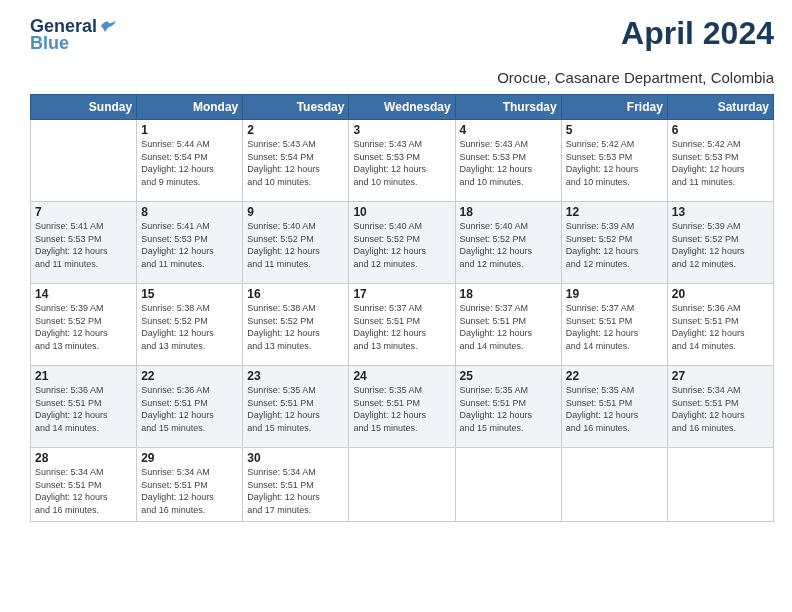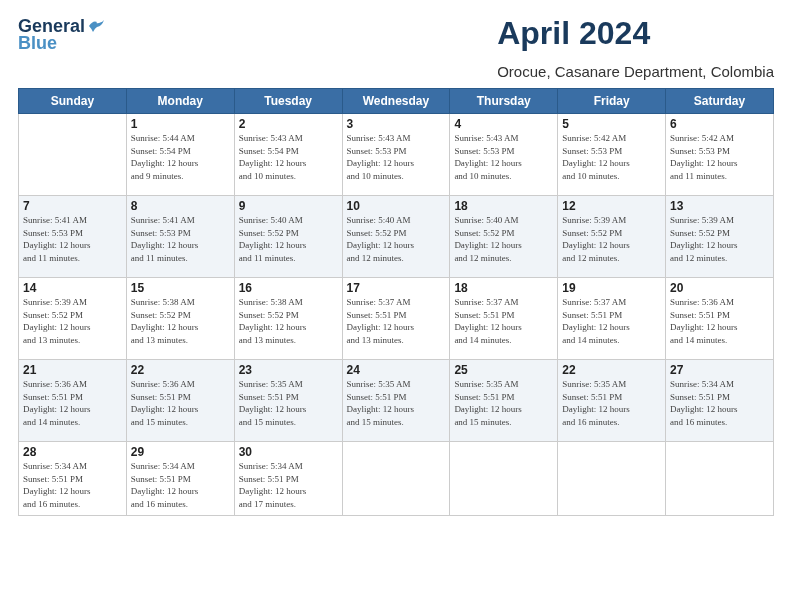--- a/index.html
+++ b/index.html
@@ -6,67 +6,67 @@
     body {
       width: 792px;
       height: 612px;
       font-family: Arial, sans-serif;
       background: #fff;
       overflow: hidden;
     }
     .page {
       width: 792px;
       height: 452px;
-      padding: 16px 18px 12px 18px;
+      padding: 16px 18px 12px 30px;
       display: flex;
       flex-direction: column;
     }
     .header {
       display: flex;
       justify-content: space-between;
       align-items: flex-start;
       margin-bottom: 8px;
     }
     .logo {
       display: flex;
       flex-direction: column;
       align-items: flex-start;
     }
     .logo-row {
       display: flex;
       align-items: center;
     }
     .title-block {
-      text-align: left;
+      text-align: right;
     }
     .month-year {
       font-size: 32px;
       font-weight: bold;
       color: #1a3a5c;
       line-height: 1.1;
     }
     .location {
       font-size: 15px;
       color: #333;
-      margin-top: 12px;
+      margin-top: 18px;
     }
     .calendar {
       flex: 1;
       border: 1px solid #ccc;
       border-collapse: collapse;
       width: 100%;
       table-layout: fixed;
     }
     .calendar th {
       background: #3a6ea5;
       color: #fff;
       font-size: 12px;
       font-weight: bold;
       padding: 5px 4px;
-      text-align: center;
+      text-align: right;
       border: 1px solid #2a5a8a;
     }
     .calendar td {
       vertical-align: top;
       border: 1px solid #ccc;
       padding: 3px 4px;
       font-size: 9.5px;
       color: #333;
       background: #fff;
       height: 82px;
@@ -79,21 +79,20 @@
       font-size: 12px;
       font-weight: bold;
       color: #222;
       display: block;
       margin-bottom: 1px;
     }
     .cell-info {
       font-size: 9px;
       color: #444;
       line-height: 1.4;
-      font-family: Liberation Serif, serif;
     }
     .empty-cell {
       background: #f5f5f5;
     }
     .row-shaded td {
       background: #f0f4f8;
     }
   </style>
 </head>
 <body>

